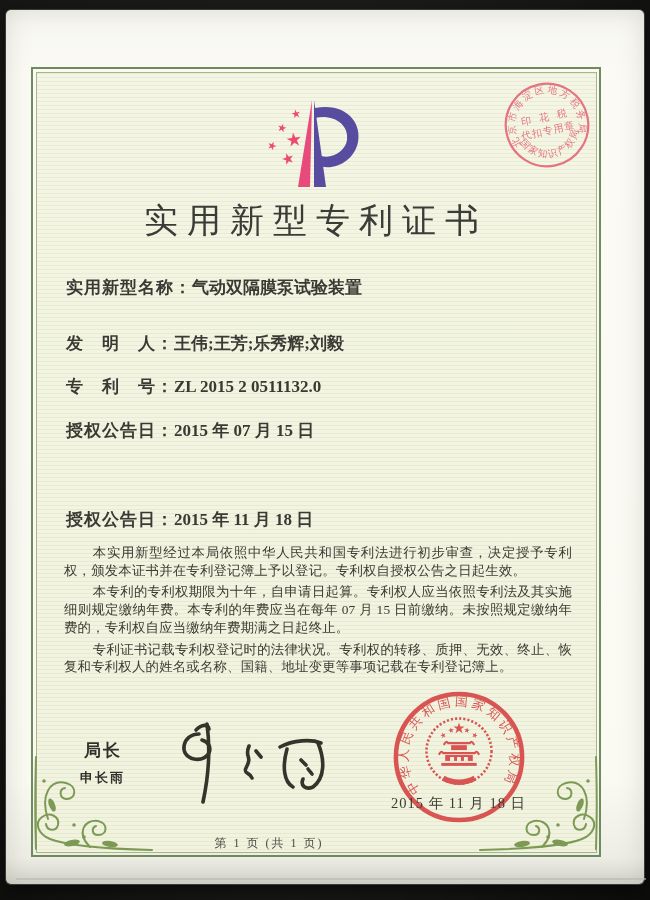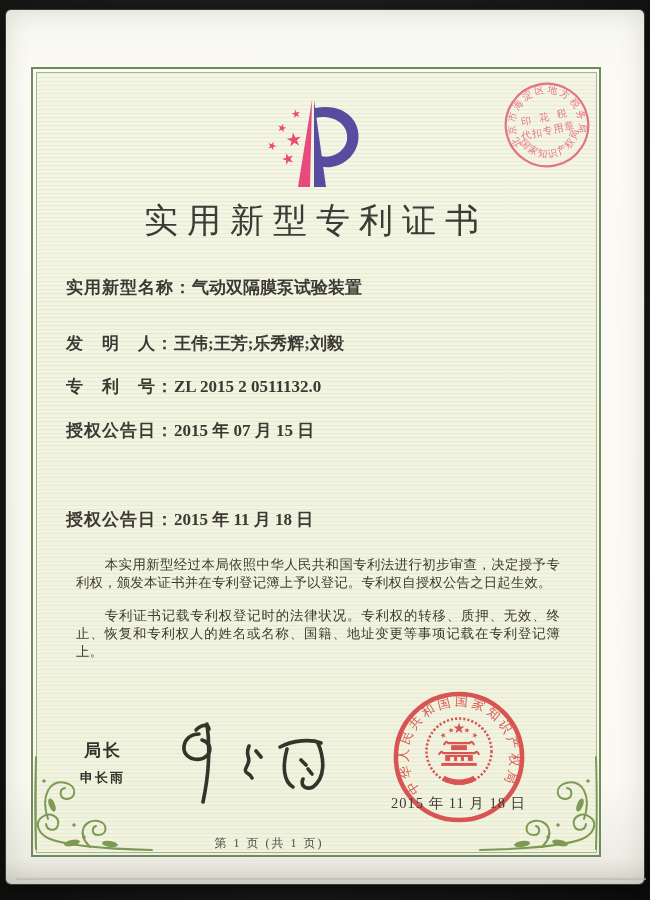--- a/index.html
+++ b/index.html
@@ -20,21 +20,21 @@
            linear-gradient(180deg,#f4f5e4,#f1f3df);}
   .cert-no{position:absolute;left:62px;top:110px;font-size:15px;letter-spacing:3px;color:#4b4b45;}
   .logo{position:absolute;left:256px;top:95px;width:112px;height:94px;}
   .tax-stamp{position:absolute;left:492px;top:70px;width:110px;height:110px;opacity:.92;}
   .title{position:absolute;left:31px;top:198px;width:570px;text-align:center;
          font-size:34px;font-weight:400;letter-spacing:9px;color:#3b3b37;}
   .field{position:absolute;left:66px;width:525px;font-size:17px;color:#3a3933;white-space:nowrap;font-weight:bold;}
   .f0{top:276px}.f1{top:332px}.f2{top:375px}.f3{top:419px}.f4{top:463px}.f5{top:508px}
   .field .lbl{letter-spacing:1px;}
   .paras{position:absolute;left:60px;top:540px;width:516px;}
-  .paras p{margin:16px;font-size:13.4px;line-height:17.7px;color:#3c3b33;
+  .paras p{margin:4px;font-size:13.4px;line-height:17.7px;color:#3c3b33;
            text-align:justify;text-indent:2.15em;letter-spacing:.2px;}
   .sign-title{position:absolute;left:84px;top:739px;font-size:17px;font-weight:600;color:#31312b;letter-spacing:2px;}
   .sign-name{position:absolute;left:80px;top:769px;font-size:13px;font-weight:600;color:#31312b;letter-spacing:2px;}
   .signature{position:absolute;left:152px;top:716px;width:205px;height:92px;}
   .seal{position:absolute;left:390px;top:688px;width:138px;height:138px;opacity:.88;}
   .issue-date{position:absolute;left:391px;top:794px;width:140px;font-size:14.5px;
               color:#3d3c34;letter-spacing:1px;white-space:nowrap;}
   .footer{position:absolute;left:31px;top:835px;width:476px;text-align:center;
           font-size:12px;letter-spacing:2px;color:#4b4b44;}
   .flourish{position:absolute;width:132px;height:130px;}
@@ -125,20 +125,21 @@
   <div class="title">实用新型专利证书</div>
 
   <div class="field f0"><span class="lbl">实用新型名称：</span><span>气动双隔膜泵试验装置</span></div>
   <div class="field f1"><span class="lbl">发　明　人：</span><span>王伟;王芳;乐秀辉;刘毅</span></div>
   <div class="field f2"><span class="lbl">专　利　号：</span><span>ZL 2015 2 0511132.0</span></div>
   <div class="field f3"><span class="lbl">授权公告日：</span><span>2015 年 07 月 15 日</span></div>
   <div class="field f5"><span class="lbl">授权公告日：</span><span>2015 年 11 月 18 日</span></div>
 
   <div class="paras">
     <p>本实用新型经过本局依照中华人民共和国专利法进行初步审查，决定授予专利权，颁发本证书并在专利登记簿上予以登记。专利权自授权公告之日起生效。</p>
+    <p>本专利的专利权期限为十年，自申请日起算。专利权人应当依照专利法及其实施细则规定缴纳年费。本专利的年费应当在每年 07 月 15 日前缴纳。未按照规定缴纳年费的，专利权自应当缴纳年费期满之日起终止。</p>
     <p>专利证书记载专利权登记时的法律状况。专利权的转移、质押、无效、终止、恢复和专利权人的姓名或名称、国籍、地址变更等事项记载在专利登记簿上。</p>
   </div>
 
   <div class="sign-title">局长</div>
   <div class="sign-name">申长雨</div>
 
   <svg class="signature" viewBox="0 0 205 92">
     <g fill="none" stroke="#34342b" stroke-width="3.6" stroke-linecap="round" stroke-linejoin="round">
       <path d="M 44,14 C 50,8 56,8 57,13"></path>
       <path d="M 55,8 C 58,30 57,58 51,86"></path>

